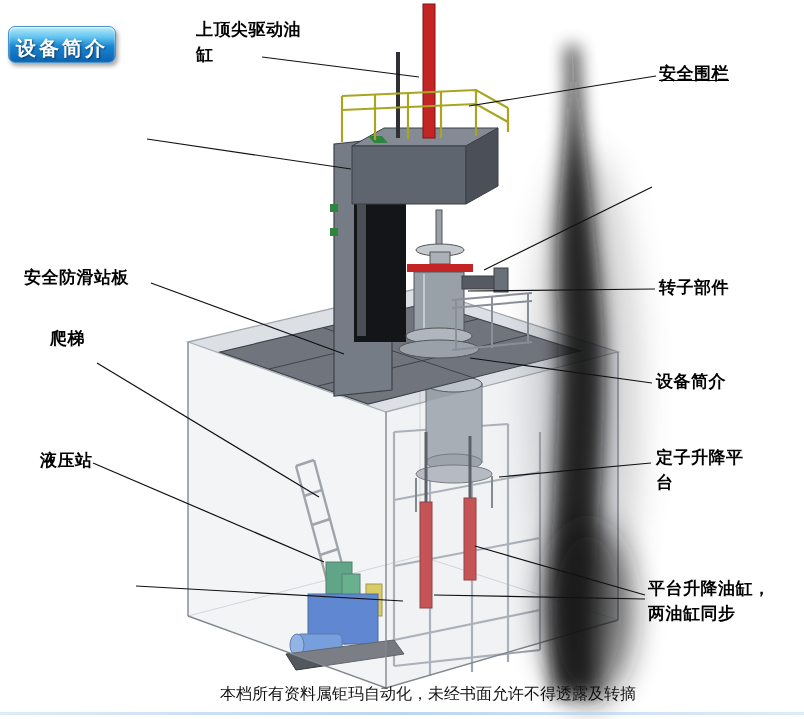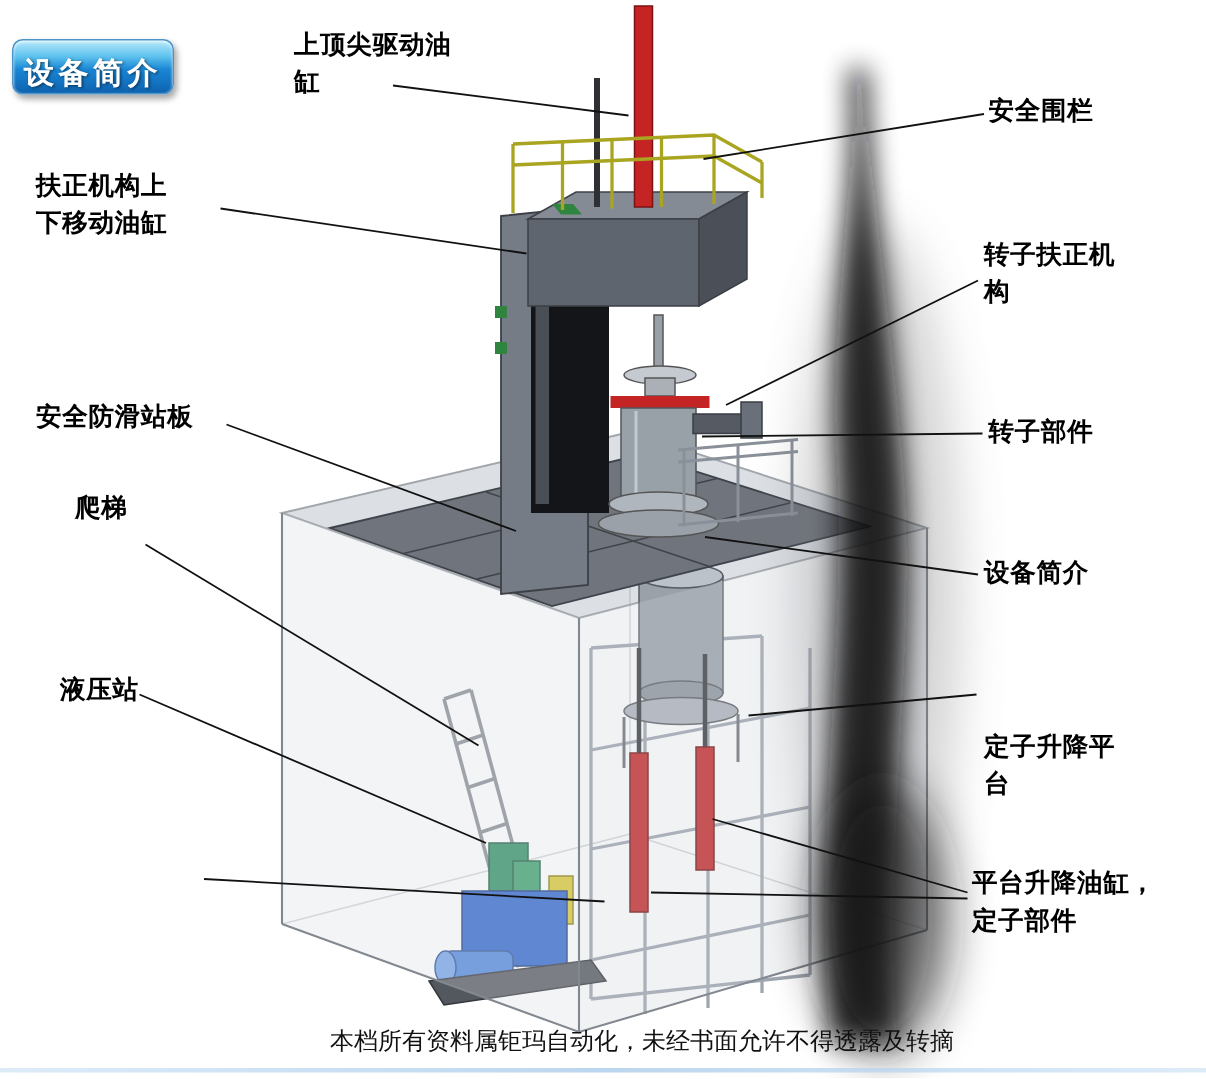--- a/index.html
+++ b/index.html
@@ -191,31 +191,27 @@
       <line x1="645" y1="599" x2="434" y2="595"></line>
     </g>
   </svg>
 
   <div class="badge">
     <span>设备简介</span>
   </div>
 
   <div class="lbl" style="left:196px; top:18px;">上顶尖驱动油
 缸</div>
-  <div class="lbl" style="left:659px; top:62px;">安全围栏</div>
-  <div class="lbl" style="left:24px;  top:112px;">扶正机构上
-下移动油缸</div>
-  <div class="lbl" style="left:656px; top:158px;">转子扶正机
-构</div>
+  <div class="lbl" style="left:659px; top:62px;text-decoration:underline;">安全围栏</div>
   <div class="lbl" style="left:24px;  top:266px;">安全防滑站板</div>
   <div class="lbl" style="left:659px; top:276px;">转子部件</div>
   <div class="lbl" style="left:50px;  top:327px;">爬梯</div>
   <div class="lbl" style="left:656px; top:370px;">设备简介</div>
   <div class="lbl" style="left:40px;  top:450px;font-family:Liberation Mono, monospace;">液压站</div>
-  <div class="lbl" style="left:656px; top:446px;margin-top:40px;">定子升降平
+  <div class="lbl" style="left:656px; top:446px;">定子升降平
 台</div>
   <div class="lbl" style="left:648px; top:577px;">平台升降油缸，
-定子部件</div>
+两油缸同步</div>
 
   <div class="footer">本档所有资料属钜玛自动化，未经书面允许不得透露及转摘</div>
   <div class="bottom-line"></div>
 
 </div>
 
 </body></html>

